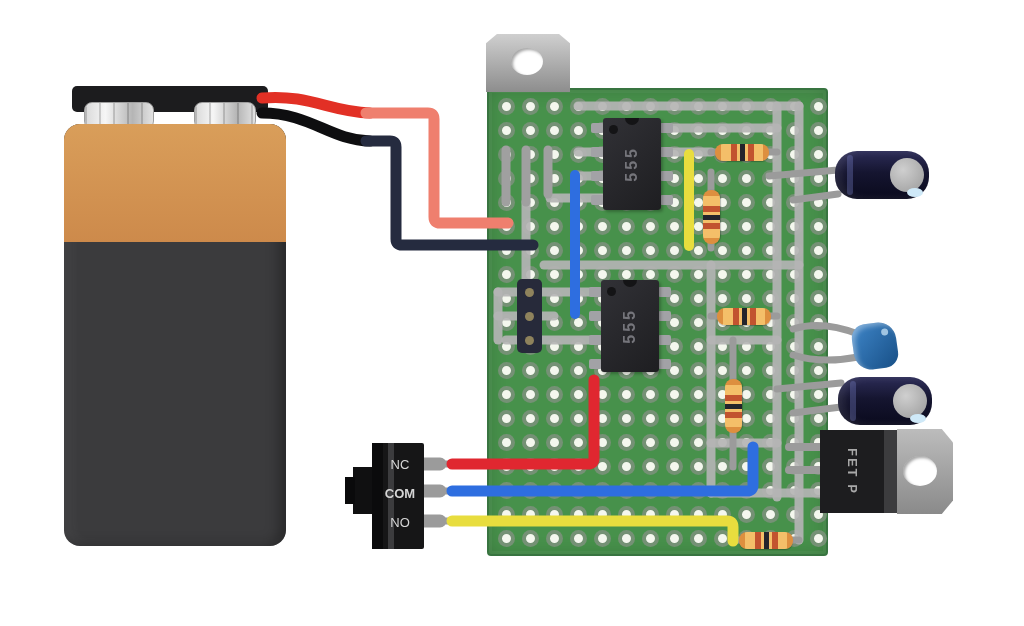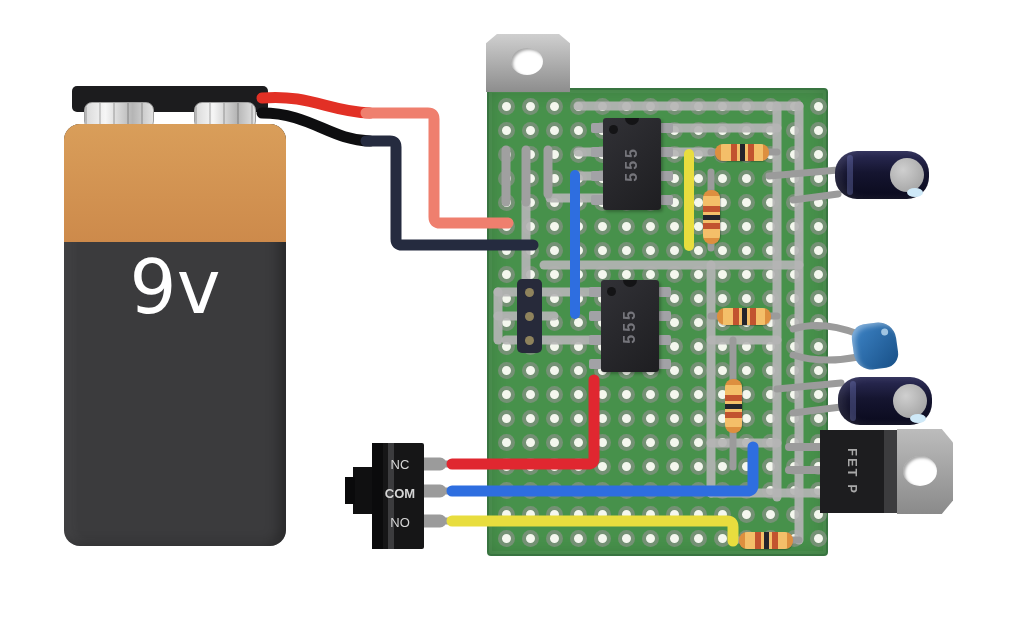--- a/index.html
+++ b/index.html
@@ -373,21 +373,20 @@
       <div class="hole" style="left: 272.5px; top: 439.5px;"></div>
       <div class="hole" style="left: 296.5px; top: 439.5px;"></div>
       <div class="hole" style="left: 320.5px; top: 439.5px;"></div>
     </div>
 
   <div id="batt-cap" class="abs"></div>
   <div id="term-pos" class="term abs"></div>
   <div id="term-neg" class="term abs"></div>
   <div id="batt-body" class="abs">
     <div id="batt-top"></div>
-    <div id="batt-label">9v</div>
   </div>
 
   <svg id="wires" class="abs" viewBox="0 0 1024 626">
     <g stroke="#b4b4b4" stroke-opacity="0.92" stroke-width="9" fill="none" stroke-linecap="round">
       <path d="M578,106 H799"></path>
         <path d="M799,106 V540"></path>
         <path d="M777,106 V497"></path>
       <path d="M662,128 H777"></path>
         <path d="M662,152 H711"></path>
         <path d="M578,152 H603"></path>

